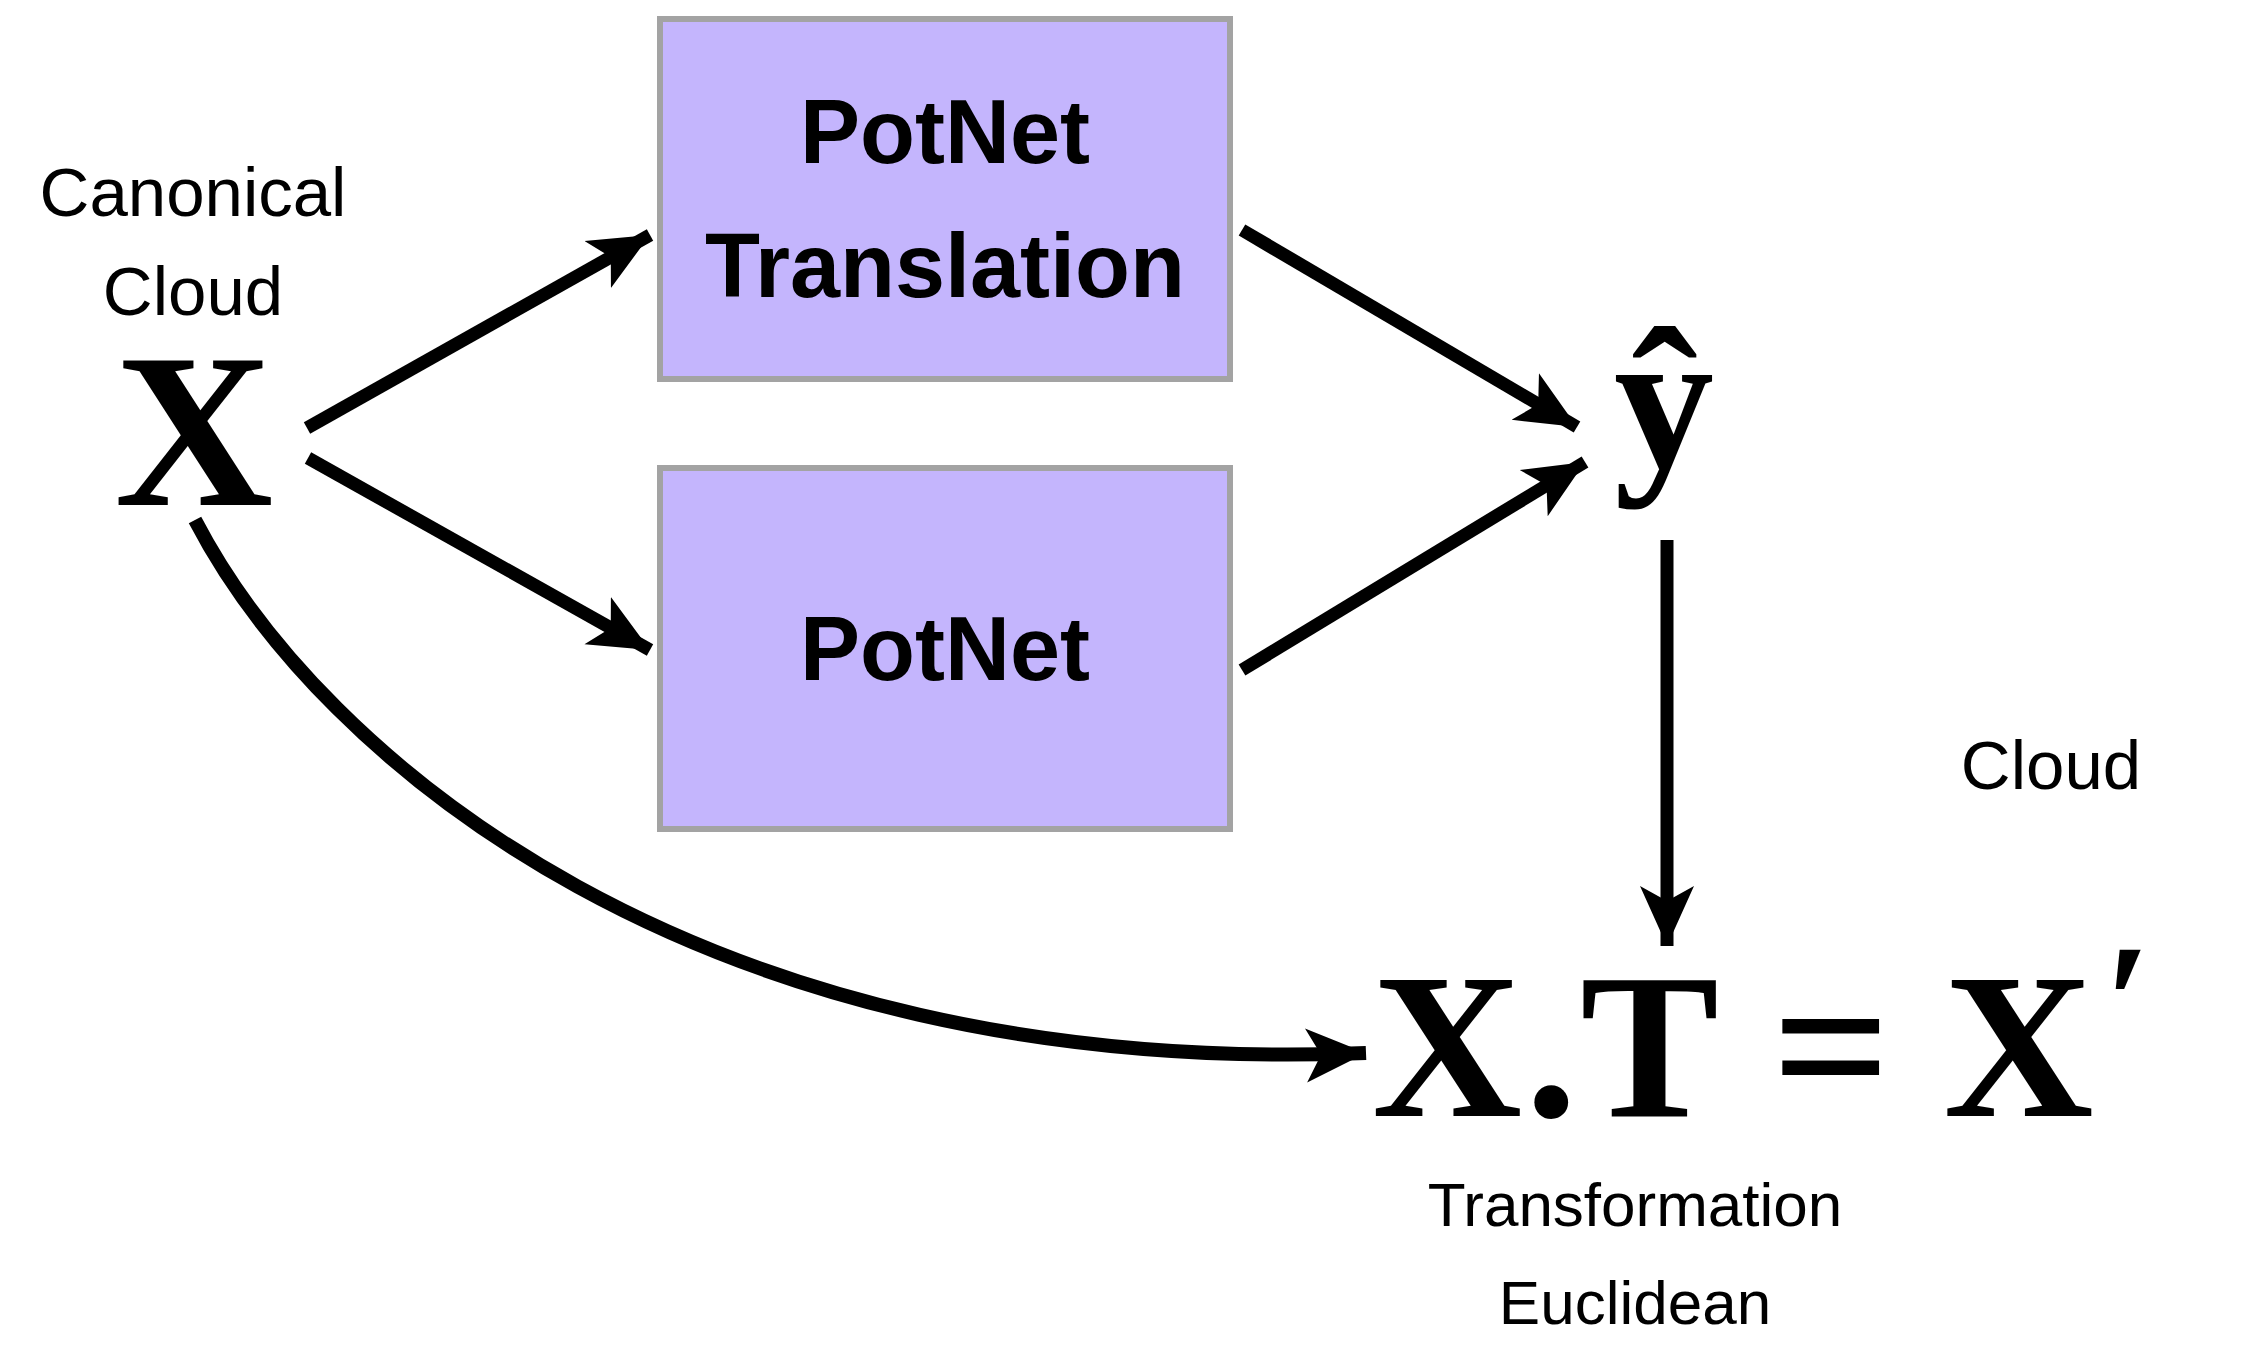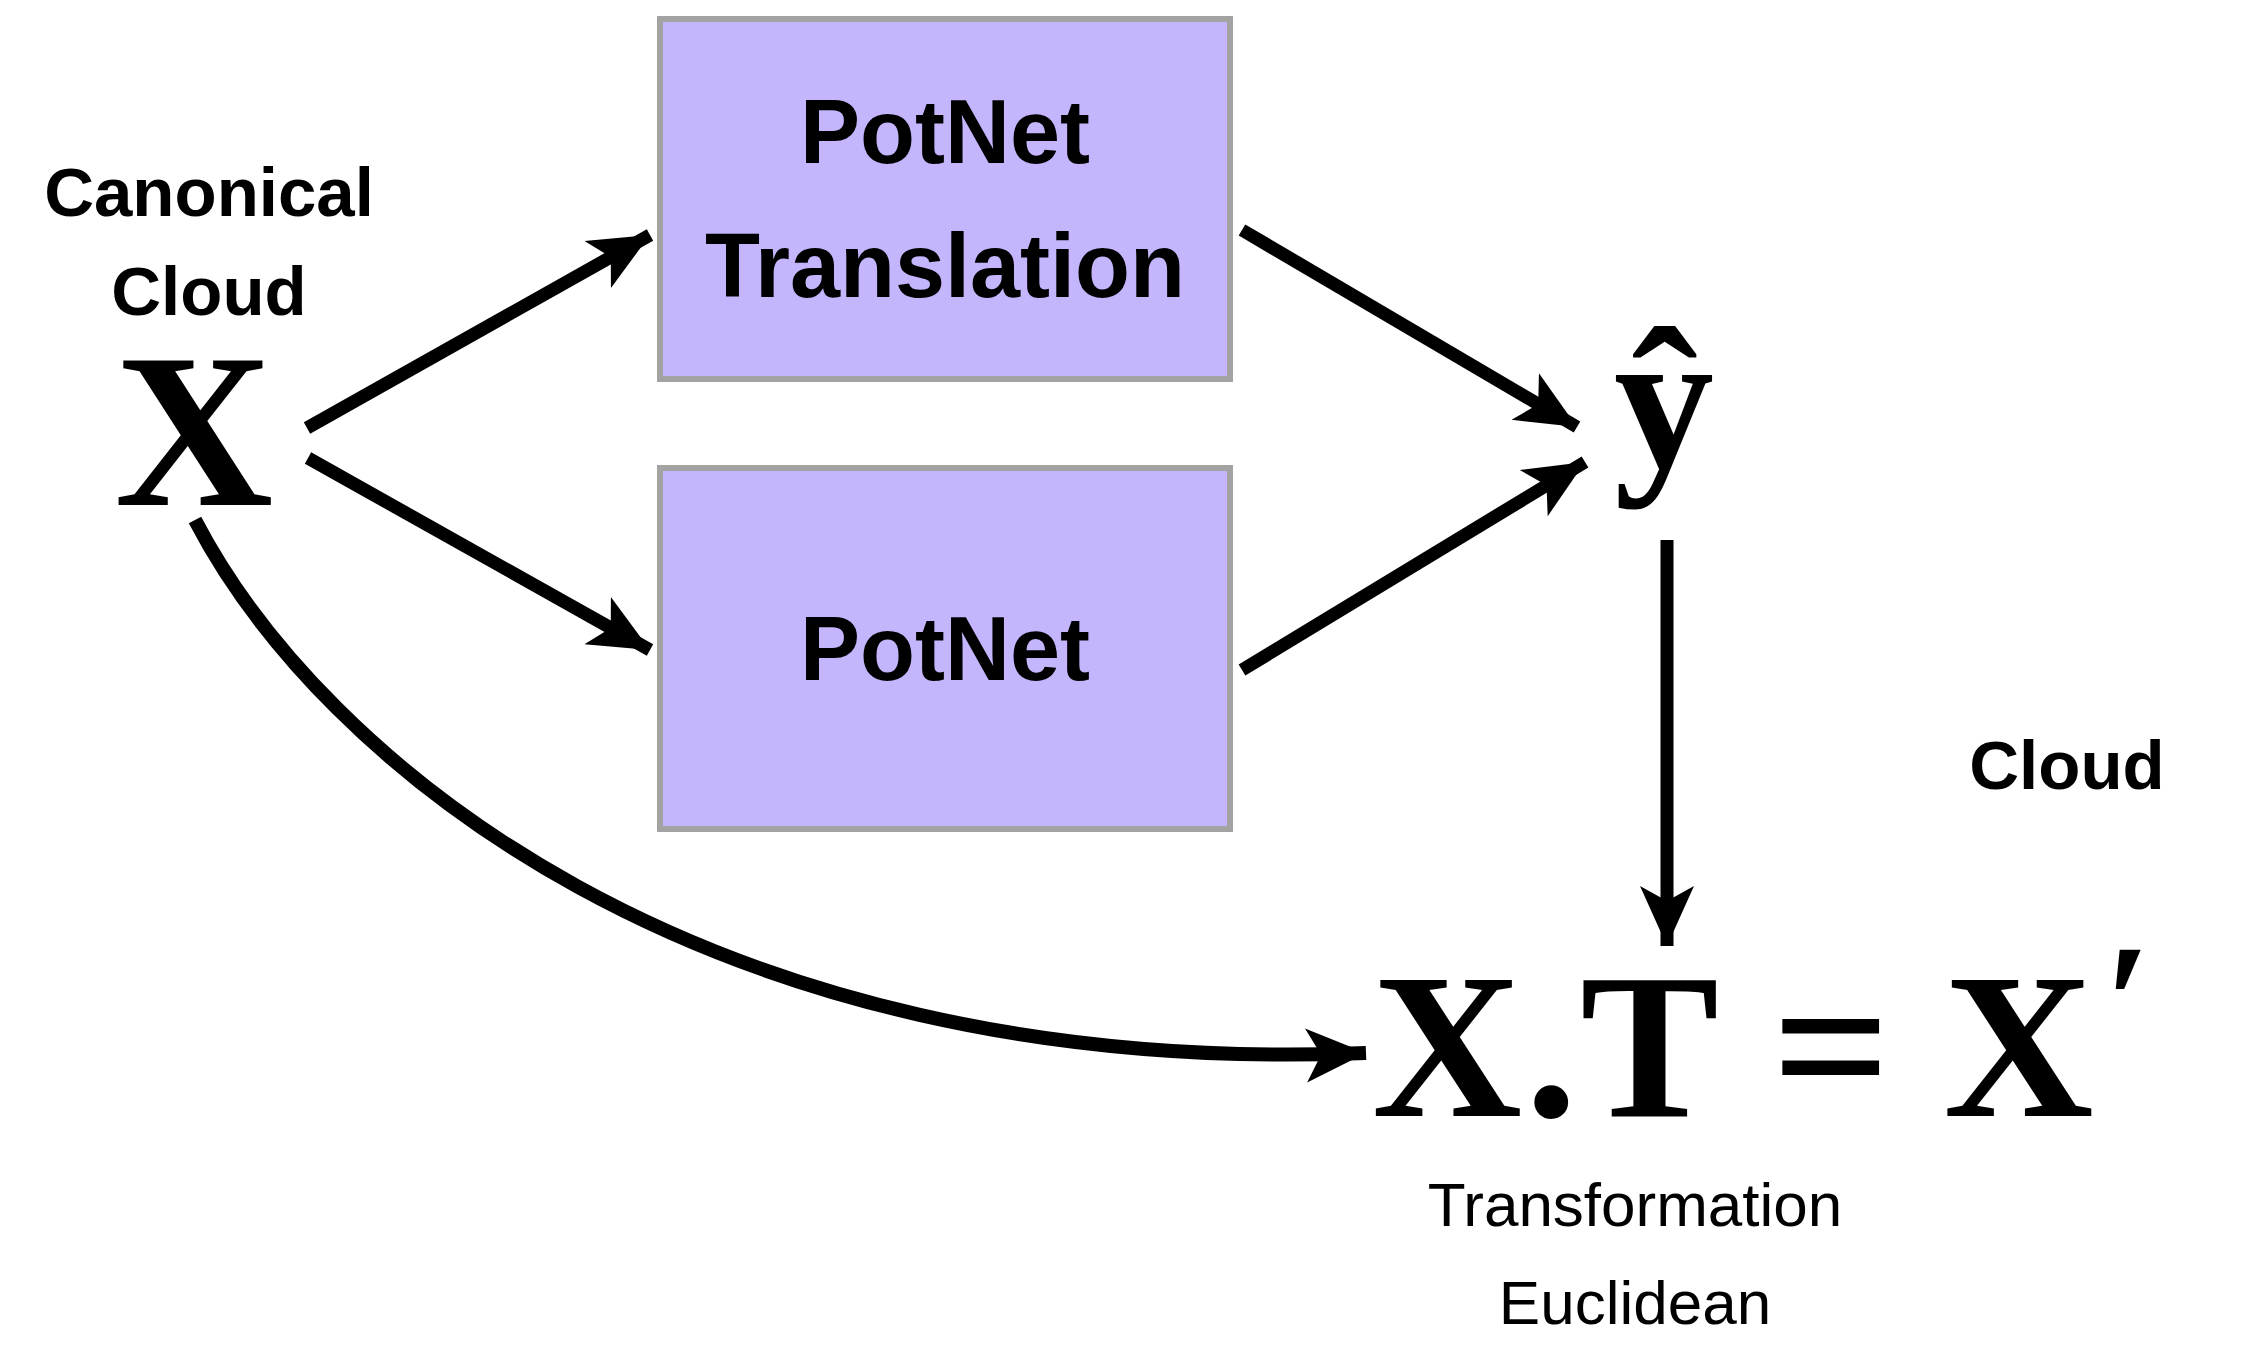--- a/index.html
+++ b/index.html
@@ -17,25 +17,24 @@
     overflow: hidden;
   }
   #arrow-layer {
     position: absolute;
     left: 0; top: 0;
     width: 2266px; height: 1355px;
   }
   .sans-label {
     position: absolute;
     text-align: center;
-    font-weight: bold;
+    font-weight: normal;
     font-size: 69px;
     line-height: 99px;
     white-space: nowrap;
-    margin-left: 16px;
   }
   #canonical-label { left: 0px;    top: 143px;  width: 386px; }
   #normalized-label { left: 1856px; top: 716px;  width: 390px; }
   #euclidean-label {
     left: 1390px; top: 1156px; width: 490px;
     position: absolute; text-align: center;
     font-weight: normal; font-size: 62px; line-height: 98px; white-space: nowrap;
   }
   .serif-symbol {
     position: absolute;

